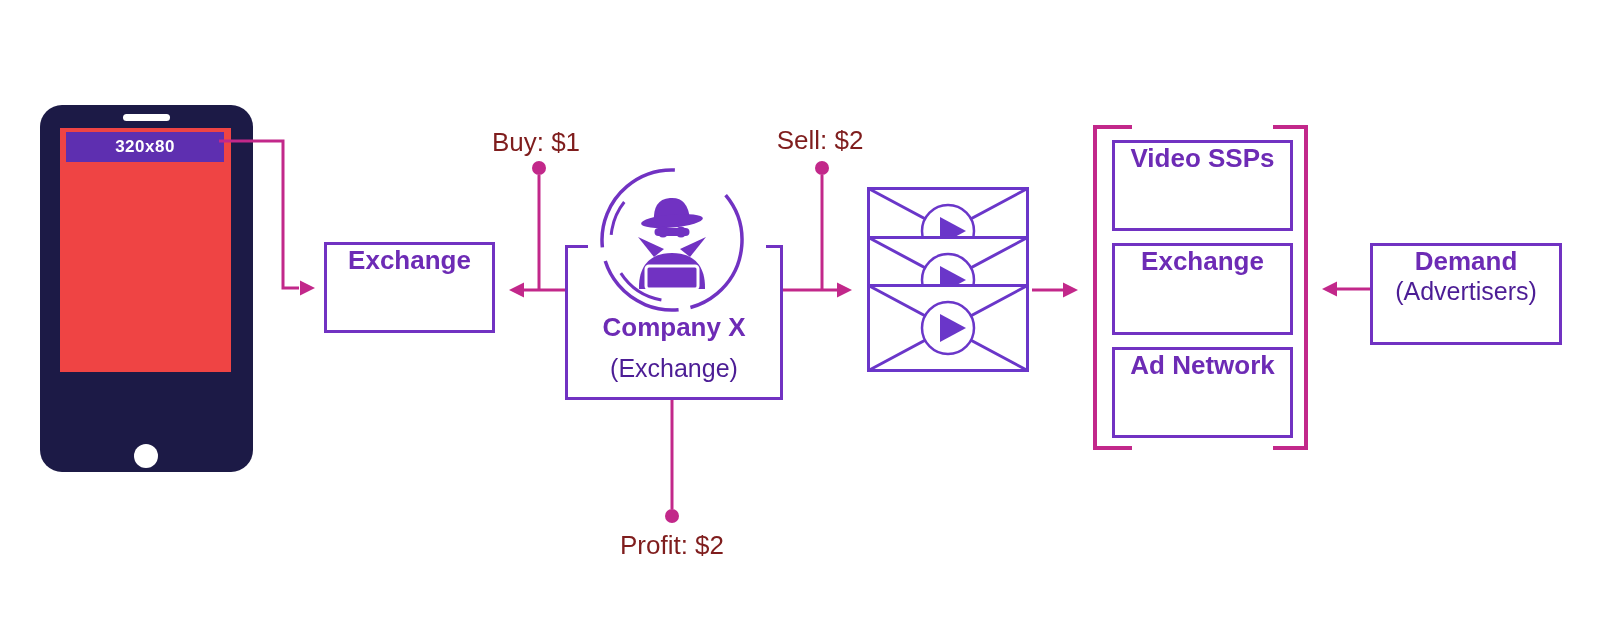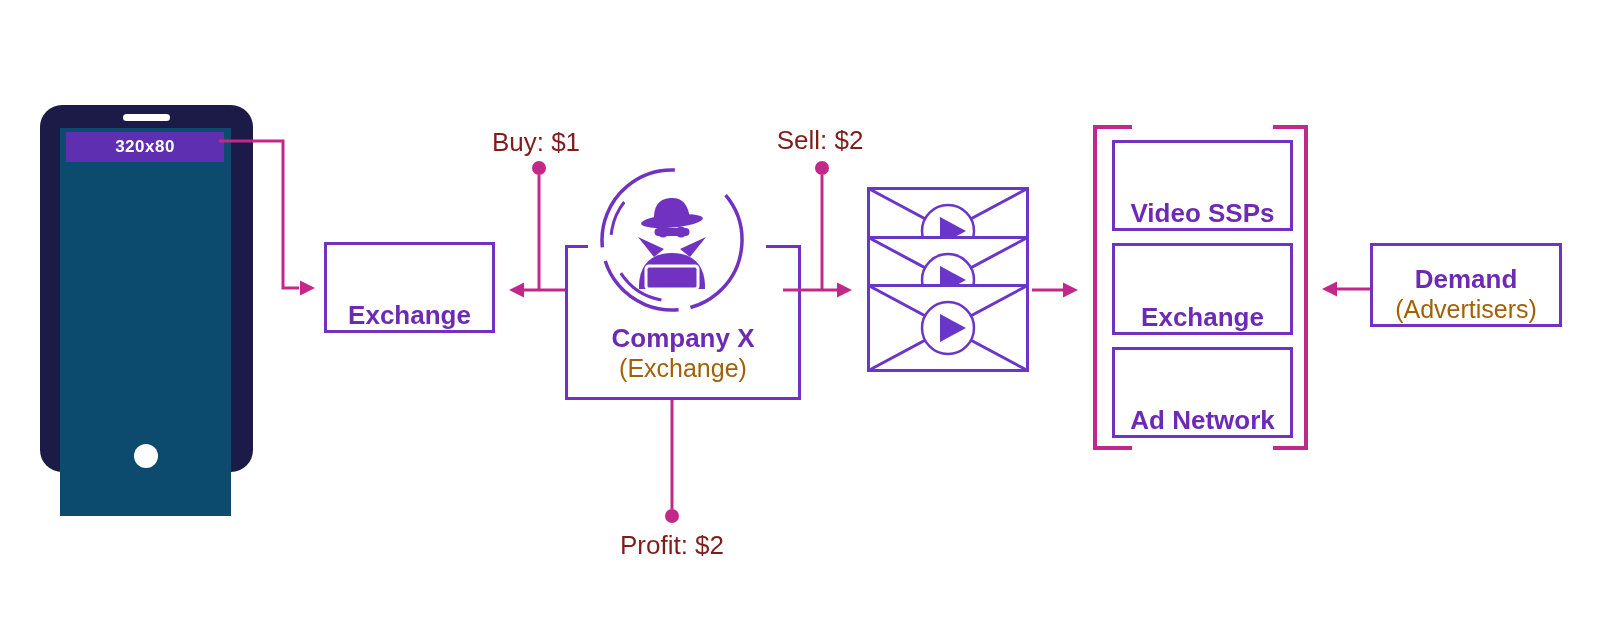--- a/index.html
+++ b/index.html
@@ -5,35 +5,35 @@
   html,body{margin:0;padding:0;background:#ffffff;}
   .stage{
     position:relative;width:1600px;height:630px;background:#ffffff;overflow:hidden;
     font-family:"Liberation Sans",sans-serif;
   }
   
   .phone{position:absolute;left:40px;top:105px;width:213px;height:367px;
     background:#1C1A46;border-radius:22px;}
   .phone-speaker{position:absolute;left:83px;top:9px;width:47px;height:7px;
     background:#ffffff;border-radius:4px;}
-  .phone-screen{position:absolute;left:20px;top:23px;width:171px;height:388px;background:#0c4a6e;}
+  .phone-screen{position:absolute;left:20px;top:23px;width:171px;height:244px;background:#ef4444;}
   .phone-banner{position:absolute;left:6px;top:4px;width:158px;height:30px;background:#5E2FB0;
     color:#ffffff;font-weight:bold;font-size:17px;line-height:30px;text-align:center;letter-spacing:.5px;}
   .phone-home{position:absolute;left:94px;top:339px;width:24px;height:24px;background:#ffffff;border-radius:50%;}
   
   .node{position:absolute;background:#ffffff;border:3px solid #7132C2;box-sizing:border-box;
-    display:flex;flex-direction:column;align-items:center;justify-content:flex-end;text-align:center;}
+    display:flex;flex-direction:column;align-items:center;justify-content:flex-start;text-align:center;}
   .node-label{color:#6D2BB5;font-weight:bold;font-size:26px;line-height:30px;}
-  .node-sub{color:#a16207;font-weight:normal;font-size:25px;line-height:30px;}
+  .node-sub{color:#4c1d95;font-weight:normal;font-size:25px;line-height:30px;}
   #exchange-left{left:324px;top:242px;width:171px;height:91px;}
-  #company-x{left:565px;top:245px;width:236px;height:155px;justify-content:flex-end;padding-bottom:14px;}
+  #company-x{left:565px;top:245px;width:218px;height:155px;justify-content:flex-end;padding-bottom:14px;gap:11px;}
   #video-ssps{left:1112px;top:140px;width:181px;height:91px;}
   #exchange-right{left:1112px;top:243px;width:181px;height:92px;}
   #ad-network{left:1112px;top:347px;width:181px;height:91px;}
-  #demand{left:1370px;top:243px;width:192px;height:84px;}
+  #demand{left:1370px;top:243px;width:192px;height:102px;}
   .border-gap{position:absolute;left:588px;top:240px;width:178px;height:11px;background:#ffffff;}
   
   .fraudster{position:absolute;left:597px;top:165px;width:150px;height:150px;}
   
   .envelope-stack{position:absolute;left:867px;top:187px;width:162px;height:273px;}
   .envelope{position:absolute;left:0;width:162px;height:88px;}
   .env-1{top:0;} .env-2{top:49px;} .env-3{top:97px;}
   
   .pink-label{position:absolute;color:#7f1d1d;font-size:26px;font-weight:normal;
     transform:translateX(-50%);white-space:nowrap;}

